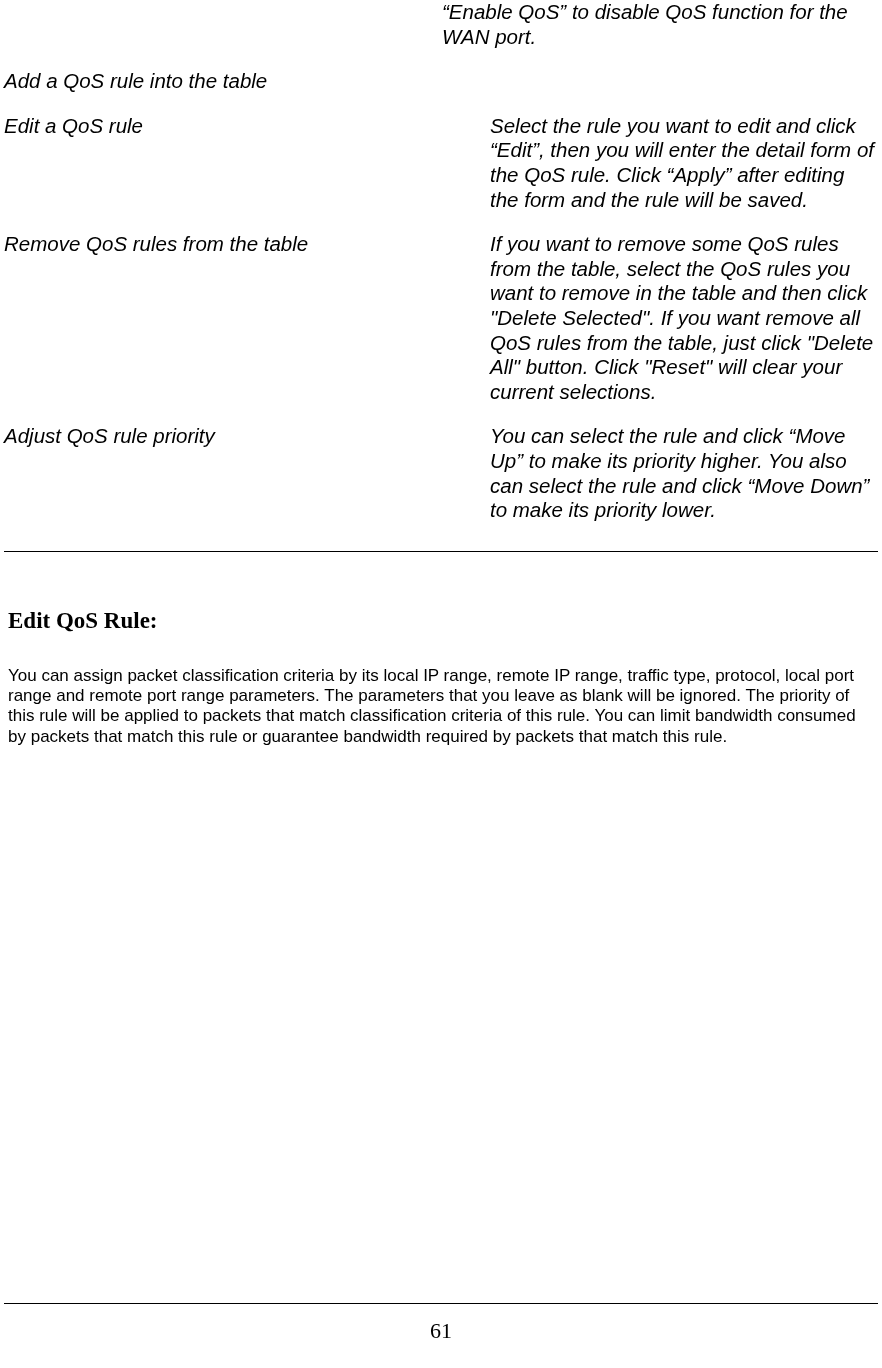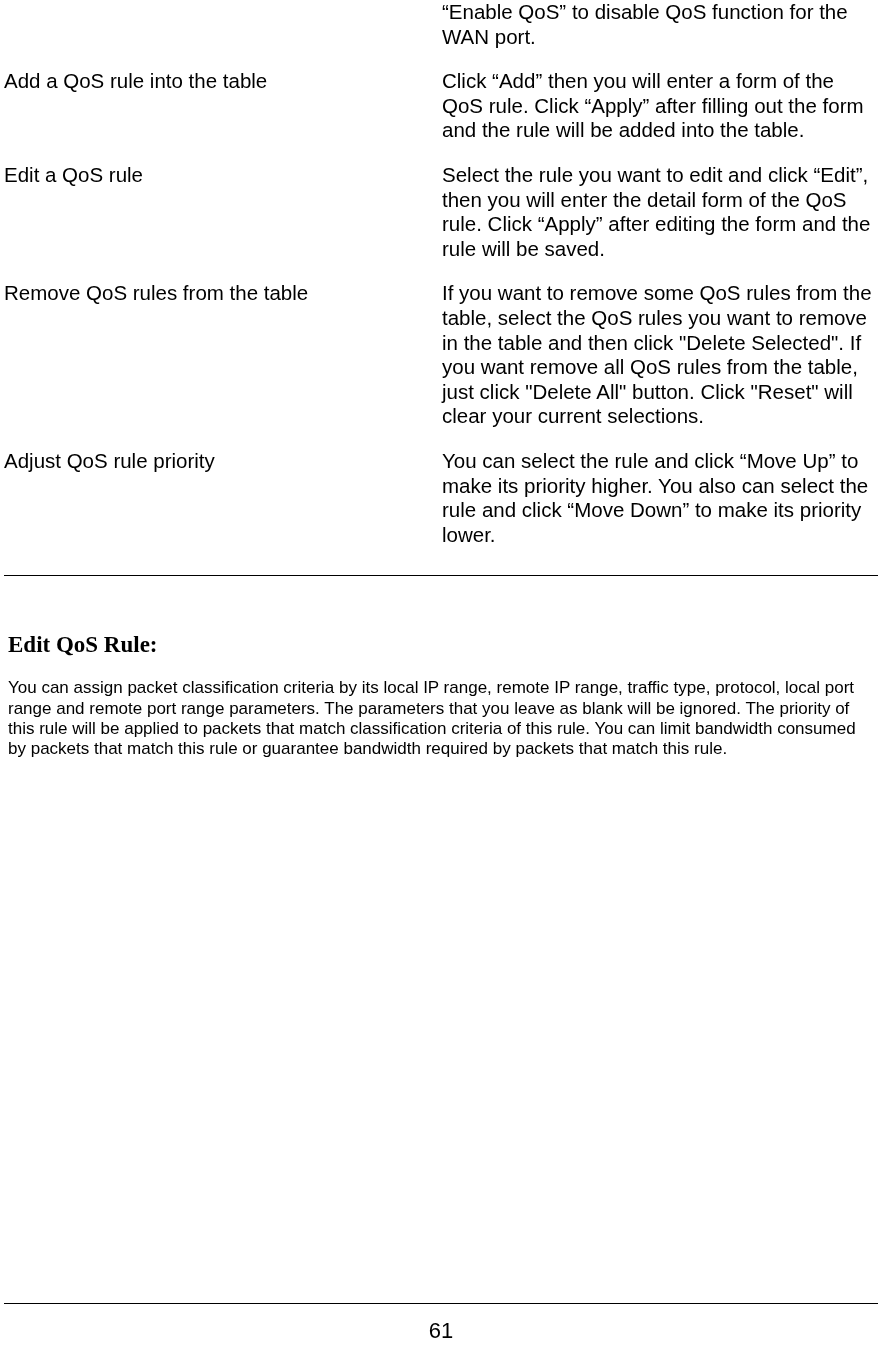--- a/index.html
+++ b/index.html
@@ -14,25 +14,27 @@
       font-family: Arial, Helvetica, sans-serif;
       color: #000000;
       position: relative;
       padding: 0;
     }
     .content-area {
       padding: 0 4px;
     }
     .table-section {
       width: 100%;
+      font-style: italic;
     }
     .table-row {
       display: flex;
       width: 100%;
       margin-bottom: 20px;
+      gap: 48px;
     }
     .label-col {
       width: 438px;
       flex-shrink: 0;
       font-size: 20.5px;
       line-height: 1.2;
       padding-right: 10px;
     }
     .desc-col {
       flex: 1;
@@ -49,21 +51,21 @@
       border: none;
       border-top: 1.5px solid #000000;
       margin: 28px 0 0 0;
       width: 100%;
     }
     .section-heading {
       font-family: 'Times New Roman', Times, serif;
       font-weight: bold;
       font-size: 23px;
       margin-top: 56px;
-      margin-bottom: 20px;
+      margin-bottom: 32px;
       padding-left: 4px;
     }
     .section-paragraph {
       font-size: 17px;
       line-height: 1.2;
       padding-left: 4px;
       padding-right: 4px;
     }
     .footer-divider {
       position: absolute;
@@ -72,36 +74,35 @@
       right: 4px;
       border: none;
       border-top: 1.5px solid #000000;
     }
     .page-number {
       position: absolute;
       bottom: 24px;
       left: 0;
       right: 0;
       text-align: center;
-      font-family: Liberation Sans, sans-serif;
+      font-family: Liberation Serif, serif;
       font-size: 22px;
     }
   </style>
 </head>
 <body>
 
 <div class="content-area">
 
   <div class="table-section">
 
     <div class="first-desc">“Enable QoS” to disable QoS function for the WAN port.</div>
 
     <div class="table-row">
       <div class="label-col">Add a QoS rule into the table</div>
-      <div class="desc-col">Click “Add” then you will enter a form of the QoS rule. Click “Apply” after filling out the form and the rule will be added into the table.</div>
     </div>
 
     <div class="table-row">
       <div class="label-col">Edit a QoS rule</div>
       <div class="desc-col">Select the rule you want to edit and click “Edit”, then you will enter the detail form of the QoS rule. Click “Apply” after editing the form and the rule will be saved.</div>
     </div>
 
     <div class="table-row">
       <div class="label-col">Remove QoS rules from the table</div>
       <div class="desc-col">If you want to remove some QoS rules from the table, select the QoS rules you want to remove in the table and then click "Delete Selected". If you want remove all QoS rules from the table, just click "Delete All" button. Click "Reset" will clear your current selections.</div>

